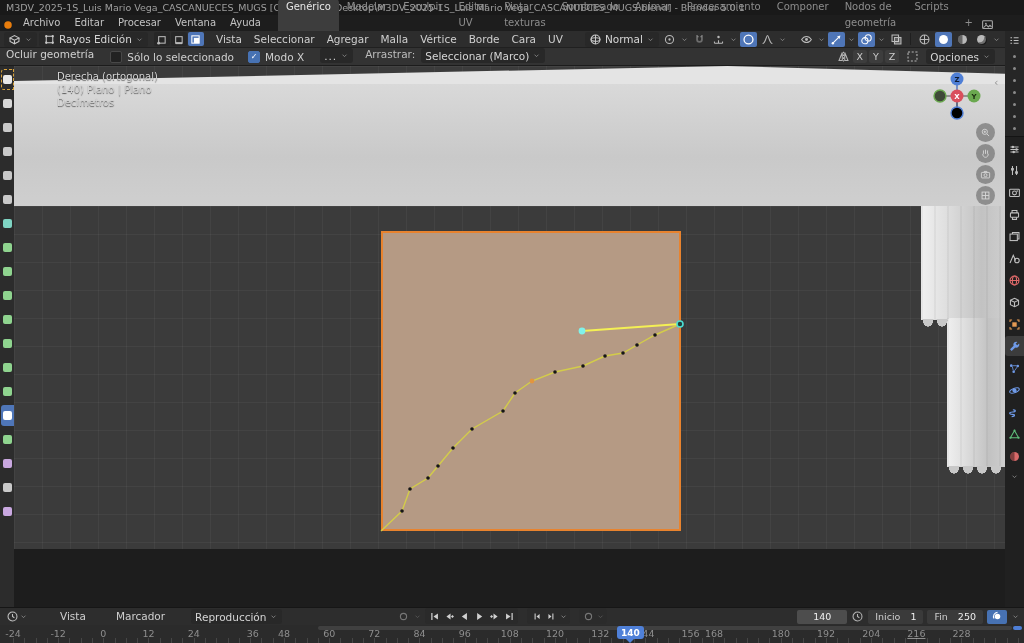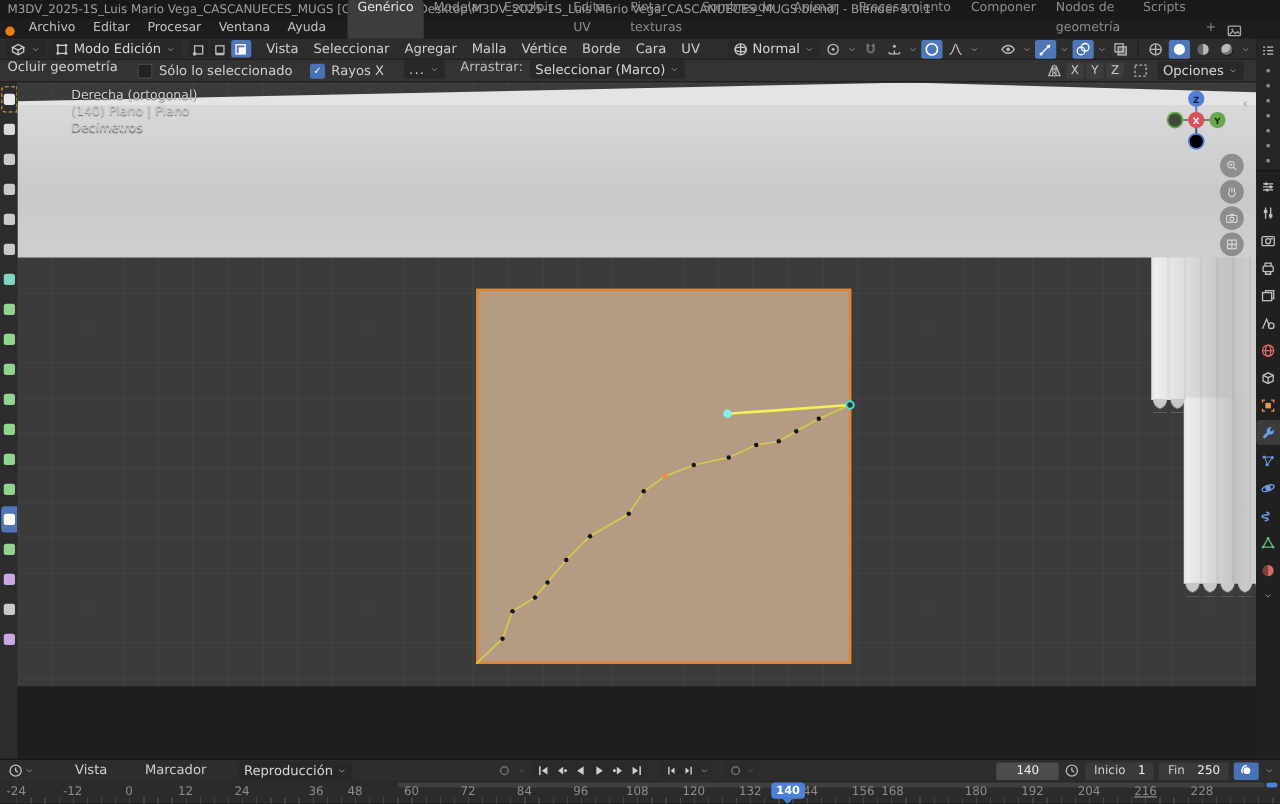--- a/index.html
+++ b/index.html
@@ -181,21 +181,21 @@
     <span class="dd">
       <span class="ic" style="color:#c8c8c8">
           <svg viewBox="0 0 16 16" fill="none" stroke="currentColor" stroke-width="1.3">
             <rect x="4" y="4" width="8" height="8"></rect>
             <circle cx="4" cy="4" r="1.4" fill="currentColor" stroke="none"></circle>
             <circle cx="12" cy="4" r="1.4" fill="currentColor" stroke="none"></circle>
             <circle cx="4" cy="12" r="1.4" fill="currentColor" stroke="none"></circle>
             <circle cx="12" cy="12" r="1.4" fill="currentColor" stroke="none"></circle>
           </svg>
         </span>
-      <span>Modo Edición</span>
+      <span>Rayos Edición</span>
       <span class="ic chev">
           <svg viewBox="0 0 16 16" fill="none" stroke="currentColor" stroke-width="1.3">
             <path d="M4.5 6.5L8 10l3.5-3.5"></path>
           </svg>
         </span>
     </span>
     <span class="modebtns" id="select-modes">
         <span class="flatbtn">
           <span class="ic">
             <svg viewBox="0 0 16 16" fill="none" stroke="currentColor" stroke-width="1.3">
@@ -391,21 +391,21 @@
   </div>
 
   <div id="tools">
     <span style="color:#d0d0d0">Ocluir geometría</span>
     <span class="cb" style="margin-left:10px">
       <span class="box"></span>
       <span>Sólo lo seleccionado</span>
     </span>
     <span class="cb" style="margin-left:8px">
       <span class="box checked">✓</span>
-      <span>Rayos X</span>
+      <span>Modo X</span>
     </span>
     <span class="dd" style="margin-left:10px">
       <span style="letter-spacing:1px">...</span>
       <span class="ic chev">
           <svg viewBox="0 0 16 16" fill="none" stroke="currentColor" stroke-width="1.3">
             <path d="M4.5 6.5L8 10l3.5-3.5"></path>
           </svg>
         </span>
     </span>
     <span style="margin-left:6px;color:#bdbdbd">Arrastrar:</span>

